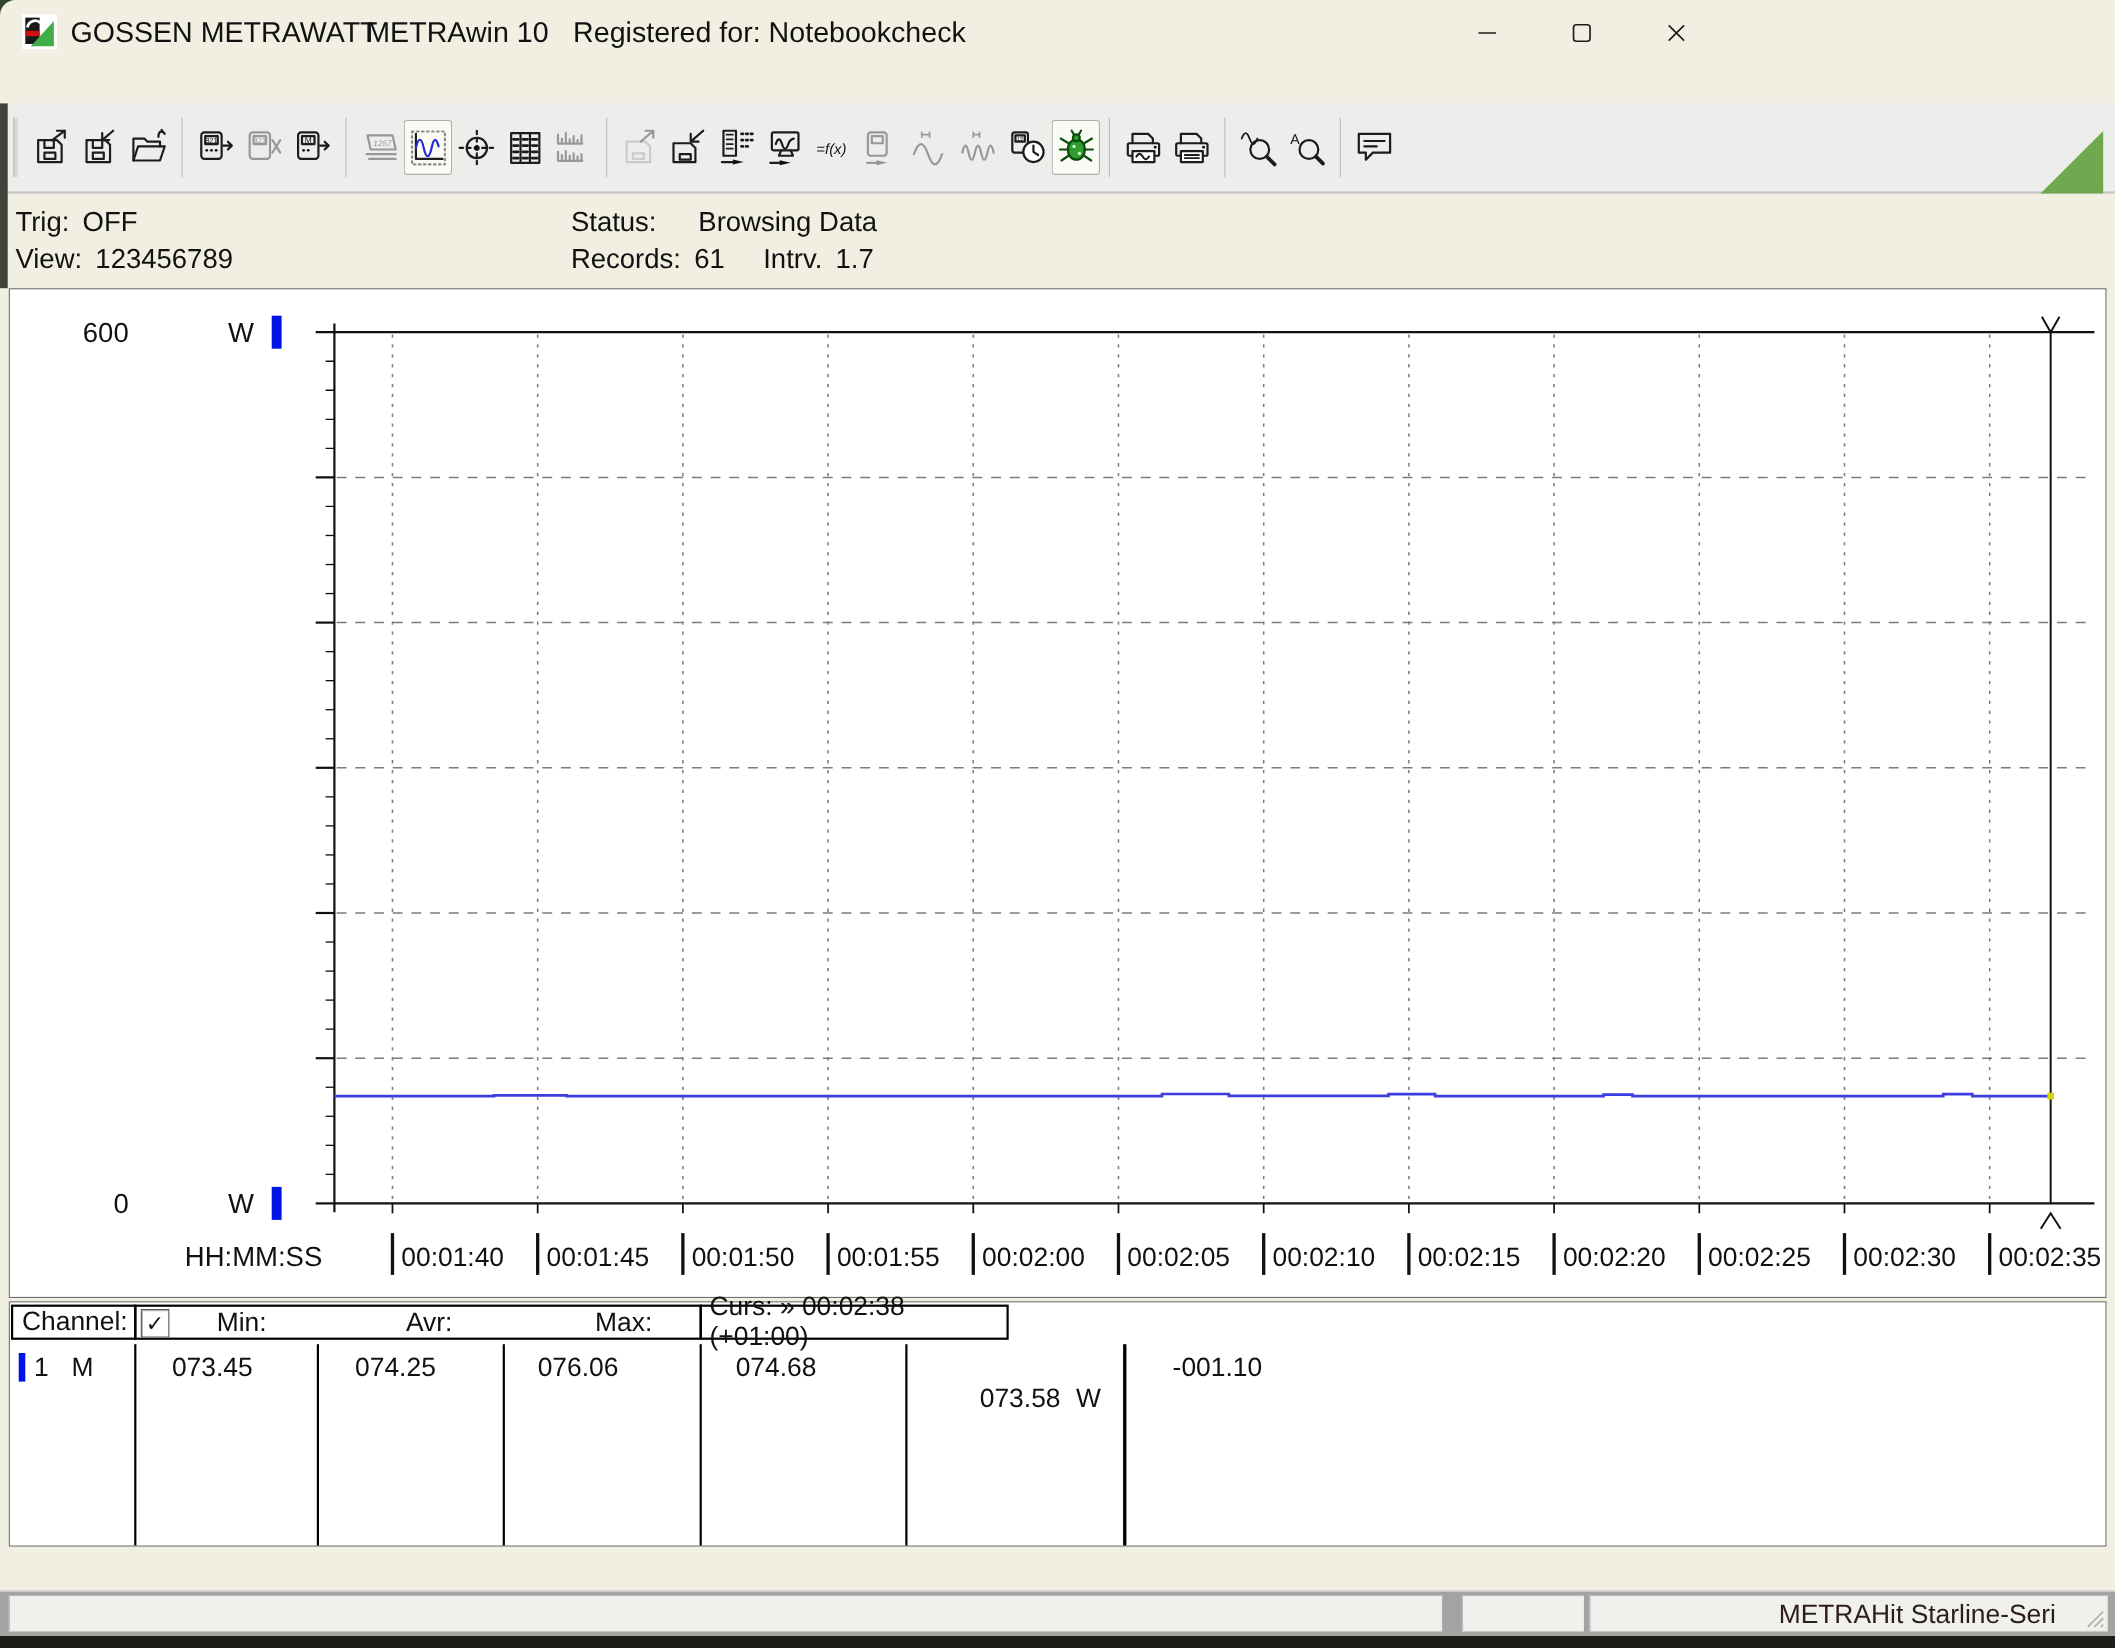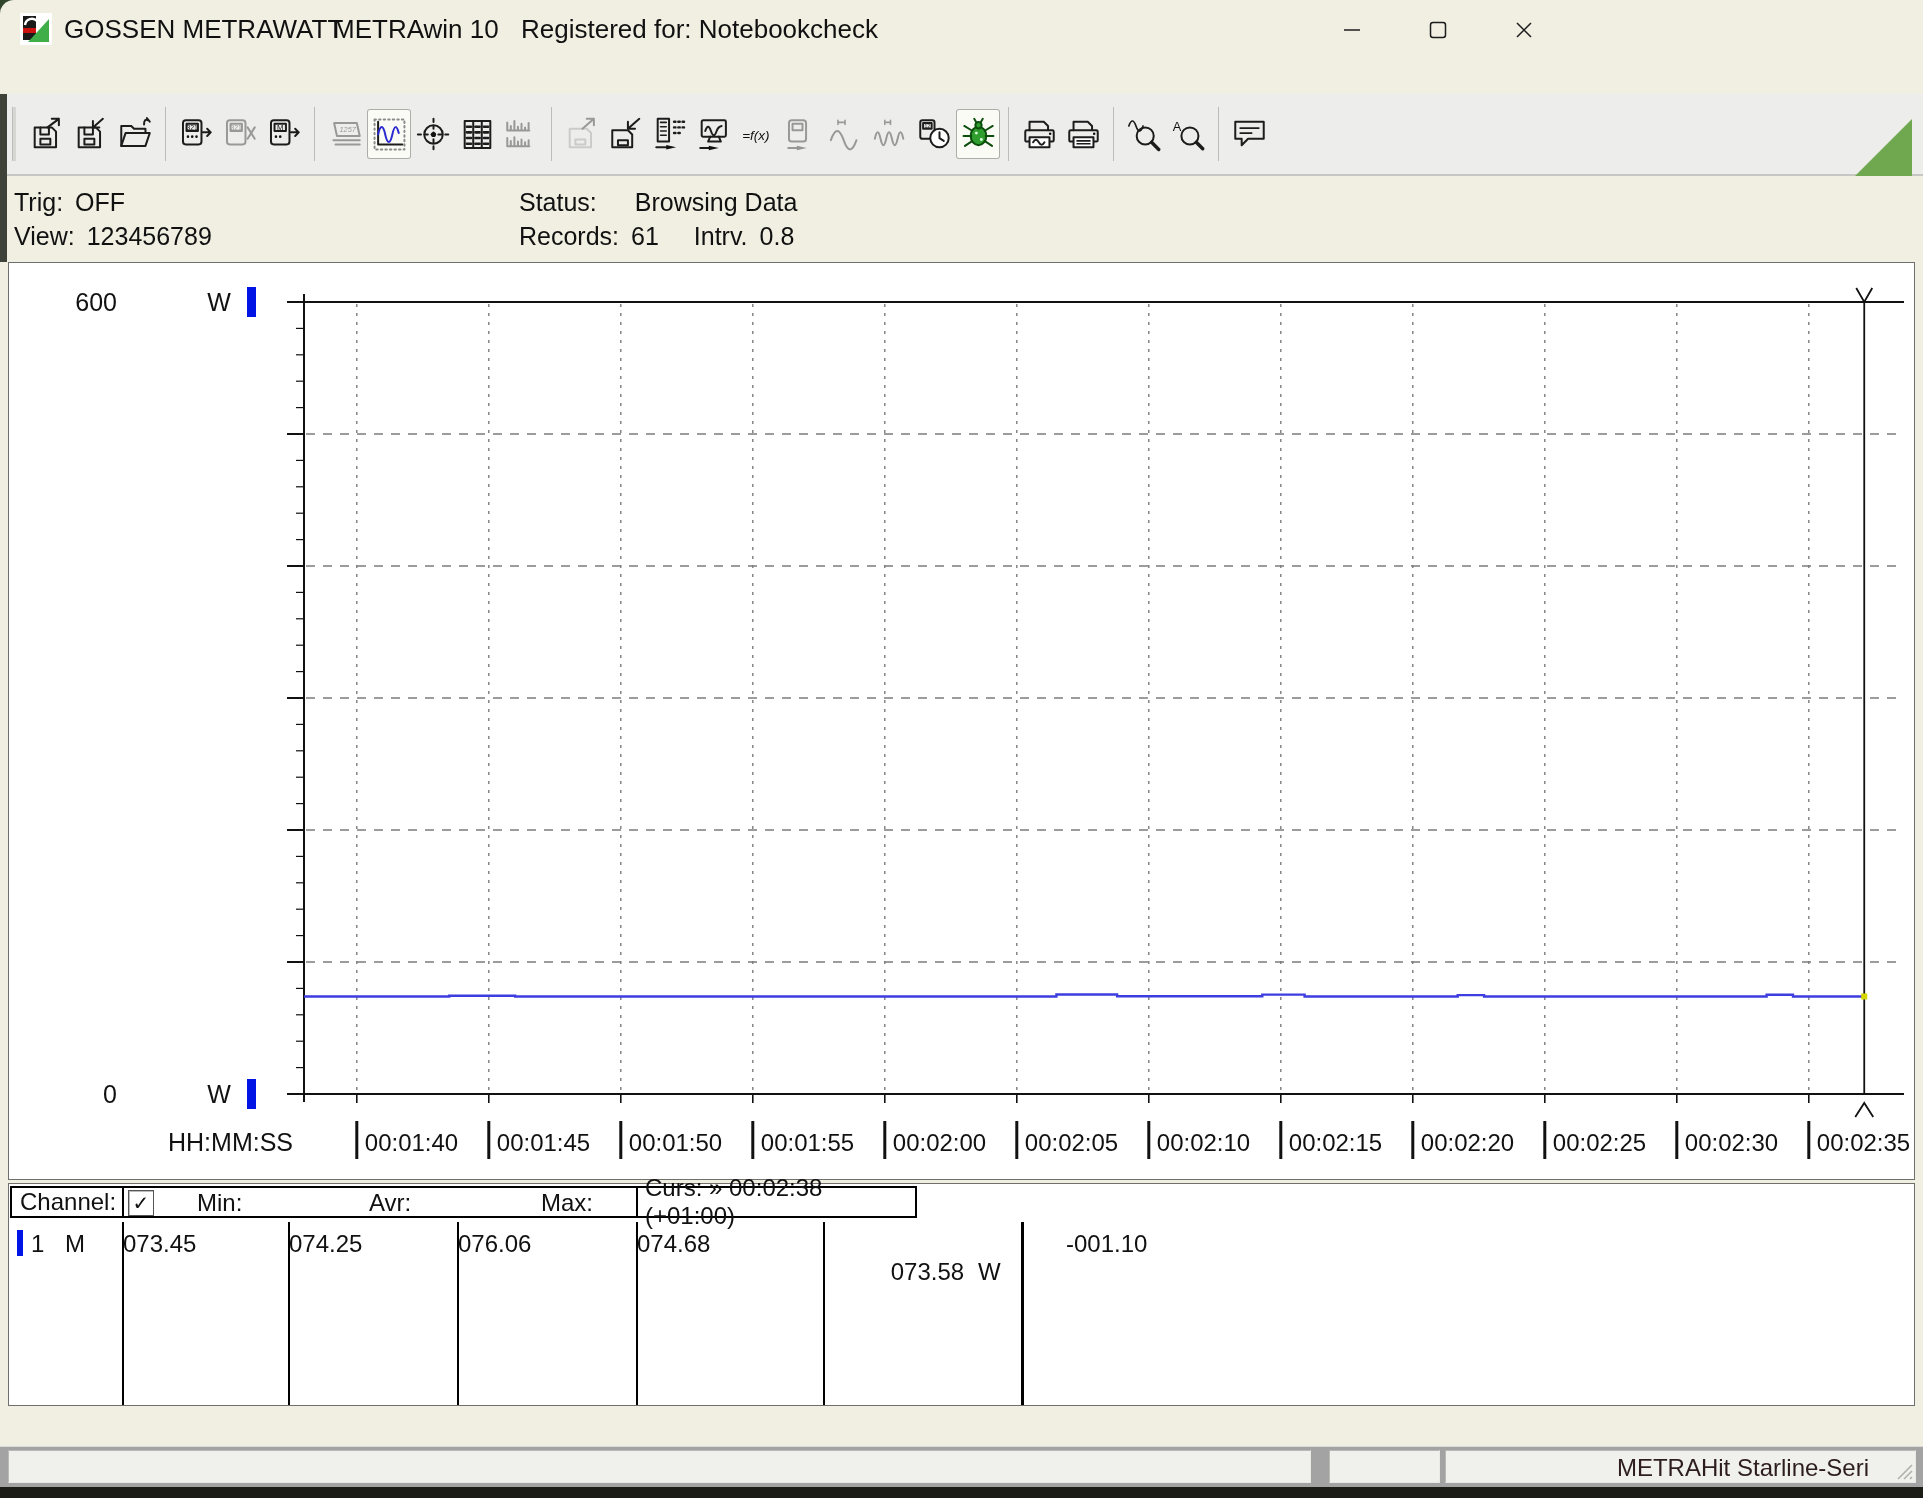--- a/index.html
+++ b/index.html
@@ -43,21 +43,21 @@
   .chart-panel{position:absolute;left:8px;top:262px;width:1907px;height:918px;background:#ffffff;border:1px solid #6f6f6c;box-sizing:border-box;}
   .chart-panel svg{display:block;width:1905px;height:916px;}
 
   
   .table-panel{position:absolute;left:8px;top:1183px;width:1907px;height:223px;background:#fff;border:1px solid #6f6f6c;box-sizing:border-box;font-size:24px;}
   .hcell{position:absolute;top:2px;height:32px;border:2px solid #000;box-sizing:border-box;display:flex;align-items:center;}
   .hlabel{position:absolute;top:5px;font-size:24px;}
   .checkbox{position:absolute;left:119px;top:6px;width:24px;height:24px;border:1px solid #555;background:#fff;
             display:flex;align-items:center;justify-content:center;font-size:20px;box-shadow:inset 1px 1px 0 #bbb;}
   .vline{position:absolute;top:38px;bottom:0;background:#000;}
-  .cell-num{position:absolute;top:46px;text-align:left;box-sizing:border-box;white-space:pre;}
+  .cell-num{position:absolute;top:46px;text-align:center;box-sizing:border-box;white-space:pre;}
   .ch-bar{position:absolute;left:8px;top:46px;width:6px;height:26px;background:#0014e6;}
   .ch-id{position:absolute;left:22px;top:46px;}
   .ch-mode{position:absolute;left:56px;top:46px;}
 
   
   .statusbar{position:absolute;left:0;bottom:0;width:100%;height:40px;background:#a3a3a3;border-top:1px solid #dadad6;}
   .sb-panel{position:absolute;top:3px;height:33px;background:#f0f0ec;border:1px solid;border-color:#b8b8b4 #e9e9e5 #e9e9e5 #b8b8b4;box-sizing:border-box;}
   .sb-text{position:absolute;right:46px;top:3px;font-size:24px;color:#2d1d1d;white-space:nowrap;}
   .grip{position:absolute;right:2px;bottom:2px;}
 </style>
@@ -316,21 +316,21 @@
         <span class="lbl">Trig:</span><span>OFF</span>
       </div>
       <div class="info-line" style="left:14px;top:46px;">
         <span class="lbl">View:</span><span>123456789</span>
       </div>
       <div class="info-line" style="left:519px;top:12px;">
         <span class="lbl" style="margin-right:38px;">Status:</span><span>Browsing Data</span>
       </div>
       <div class="info-line" style="left:519px;top:46px;">
         <span class="lbl">Records:</span><span>61</span>
-        <span class="lbl" style="margin-left:28px;">Intrv.</span><span>0.8</span>
+        <span class="lbl" style="margin-left:28px;">Intrv.</span><span>1.7</span>
       </div>
     </div>
 
     <div class="chart-panel">
       <svg id="chart-svg" viewBox="0 0 1905 916">
           <line x1="297" y1="699" x2="1895" y2="699" stroke="#7c7c7c" stroke-width="1.4" stroke-dasharray="9 8"></line>
           <line x1="297" y1="567" x2="1895" y2="567" stroke="#7c7c7c" stroke-width="1.4" stroke-dasharray="9 8"></line>
           <line x1="297" y1="435" x2="1895" y2="435" stroke="#7c7c7c" stroke-width="1.4" stroke-dasharray="9 8"></line>
           <line x1="297" y1="303" x2="1895" y2="303" stroke="#7c7c7c" stroke-width="1.4" stroke-dasharray="9 8"></line>
           <line x1="297" y1="171" x2="1895" y2="171" stroke="#7c7c7c" stroke-width="1.4" stroke-dasharray="9 8"></line>

